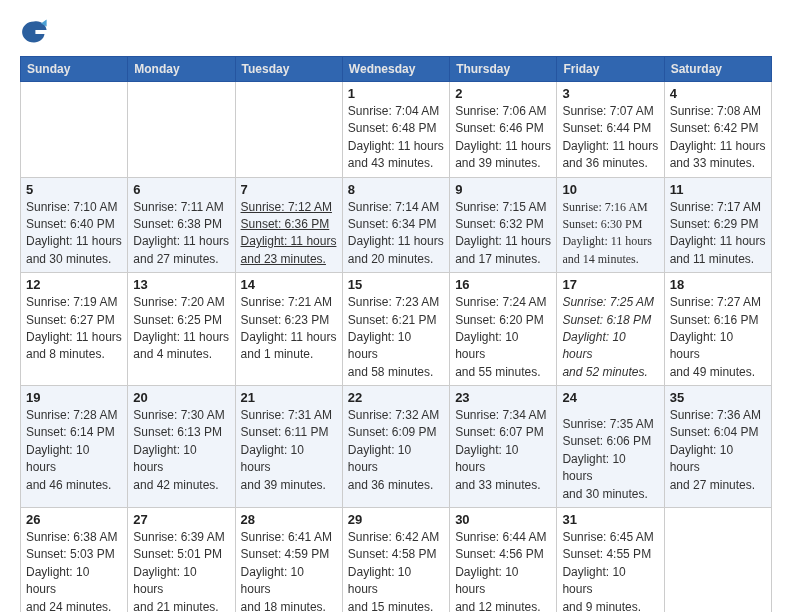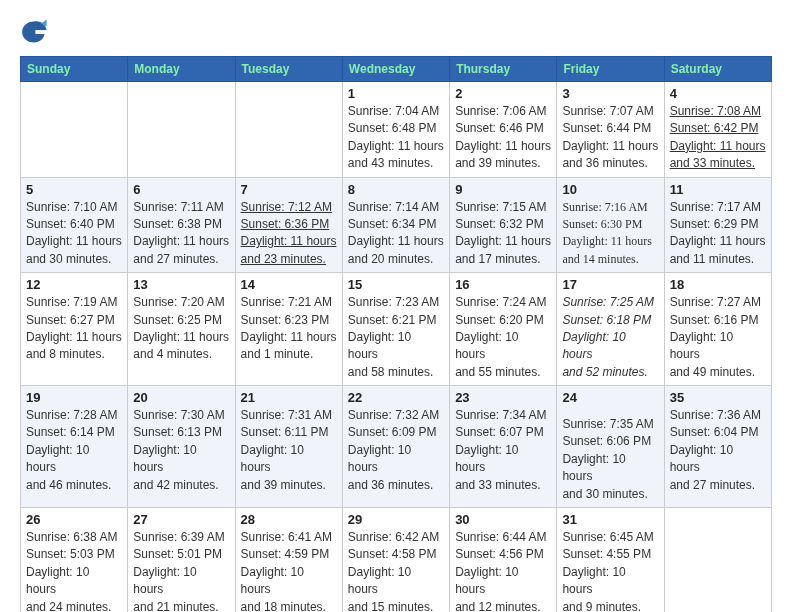--- a/index.html
+++ b/index.html
@@ -46,21 +46,21 @@
       color: #222;
       font-weight: bold;
     }
     .calendar {
       width: 100%;
       border-collapse: collapse;
       border: 1px solid #ccc;
     }
     .calendar th {
       background: #3066b0;
-      color: #86efac;
+      color: #e5e5e5;
       font-size: 12px;
       font-weight: bold;
       padding: 5px 6px;
       text-align: left;
       border: 1px solid #2555a0;
     }
     .calendar td {
       width: calc(100% / 7);
       vertical-align: top;
       border: 1px solid #ccc;
@@ -147,21 +147,21 @@
           </td>
           <td>
             <div class="day-num">3</div>
             <div class="day-info" style="white-space: pre-line;">Sunrise: 7:07 AM
 Sunset: 6:44 PM
 Daylight: 11 hours
 and 36 minutes.</div>
           </td>
           <td>
             <div class="day-num">4</div>
-            <div class="day-info" style="white-space: pre-line; text-decoration: underline;">Sunrise: 7:08 AM
+            <div class="day-info" style="white-space: pre-line;">Sunrise: 7:08 AM
 Sunset: 6:42 PM
 Daylight: 11 hours
 and 33 minutes.</div>
           </td>
         </tr>
         <tr class="row-shaded">
           <td>
             <div class="day-num">5</div>
             <div class="day-info" style="white-space: pre-line;">Sunrise: 7:10 AM
 Sunset: 6:40 PM

